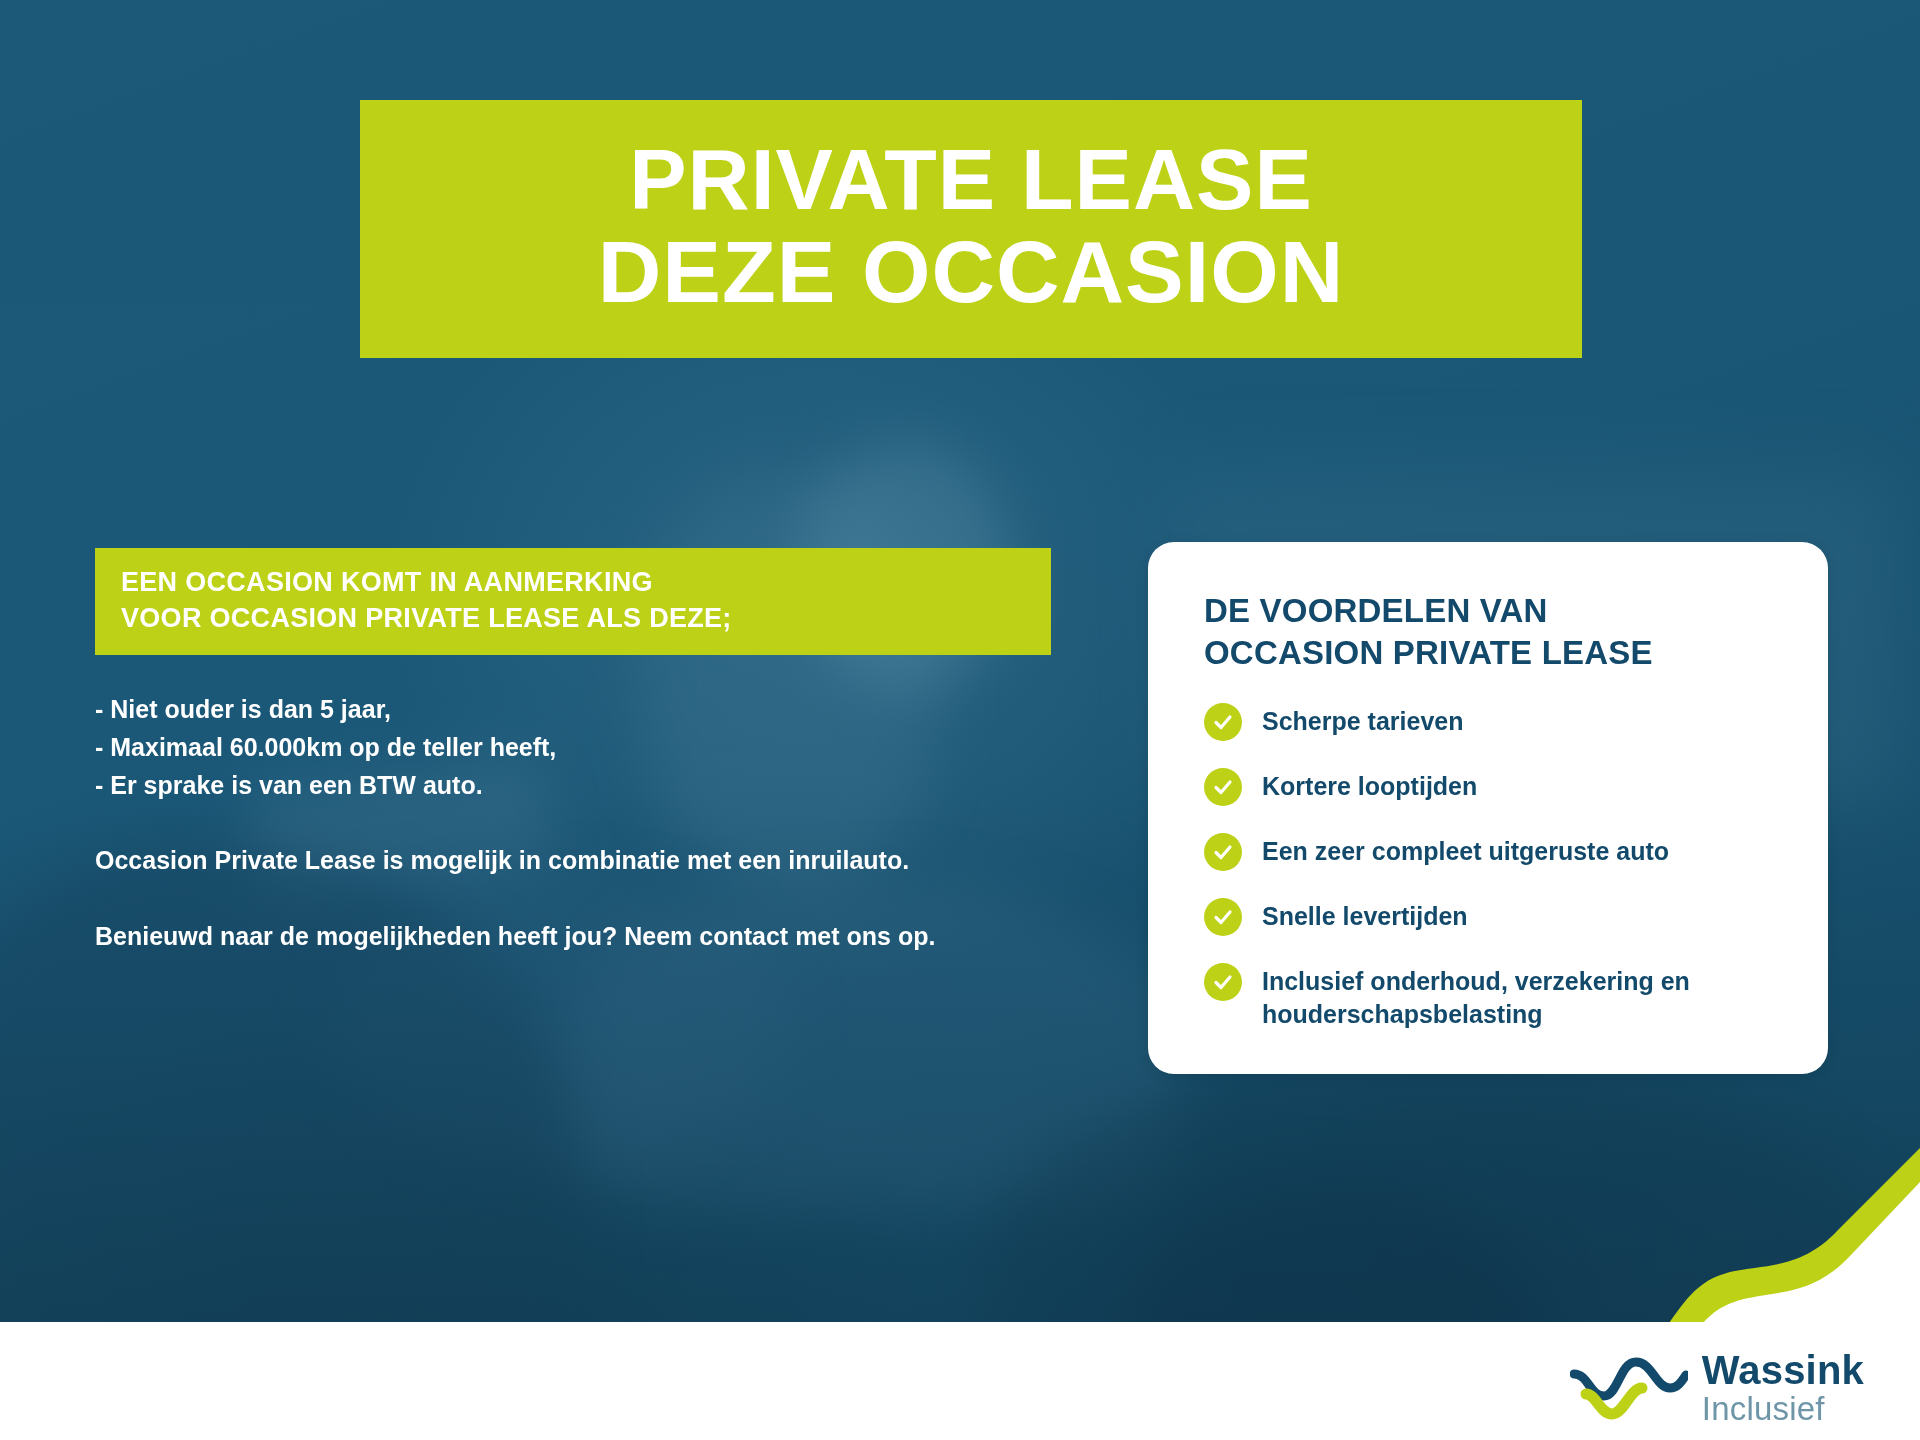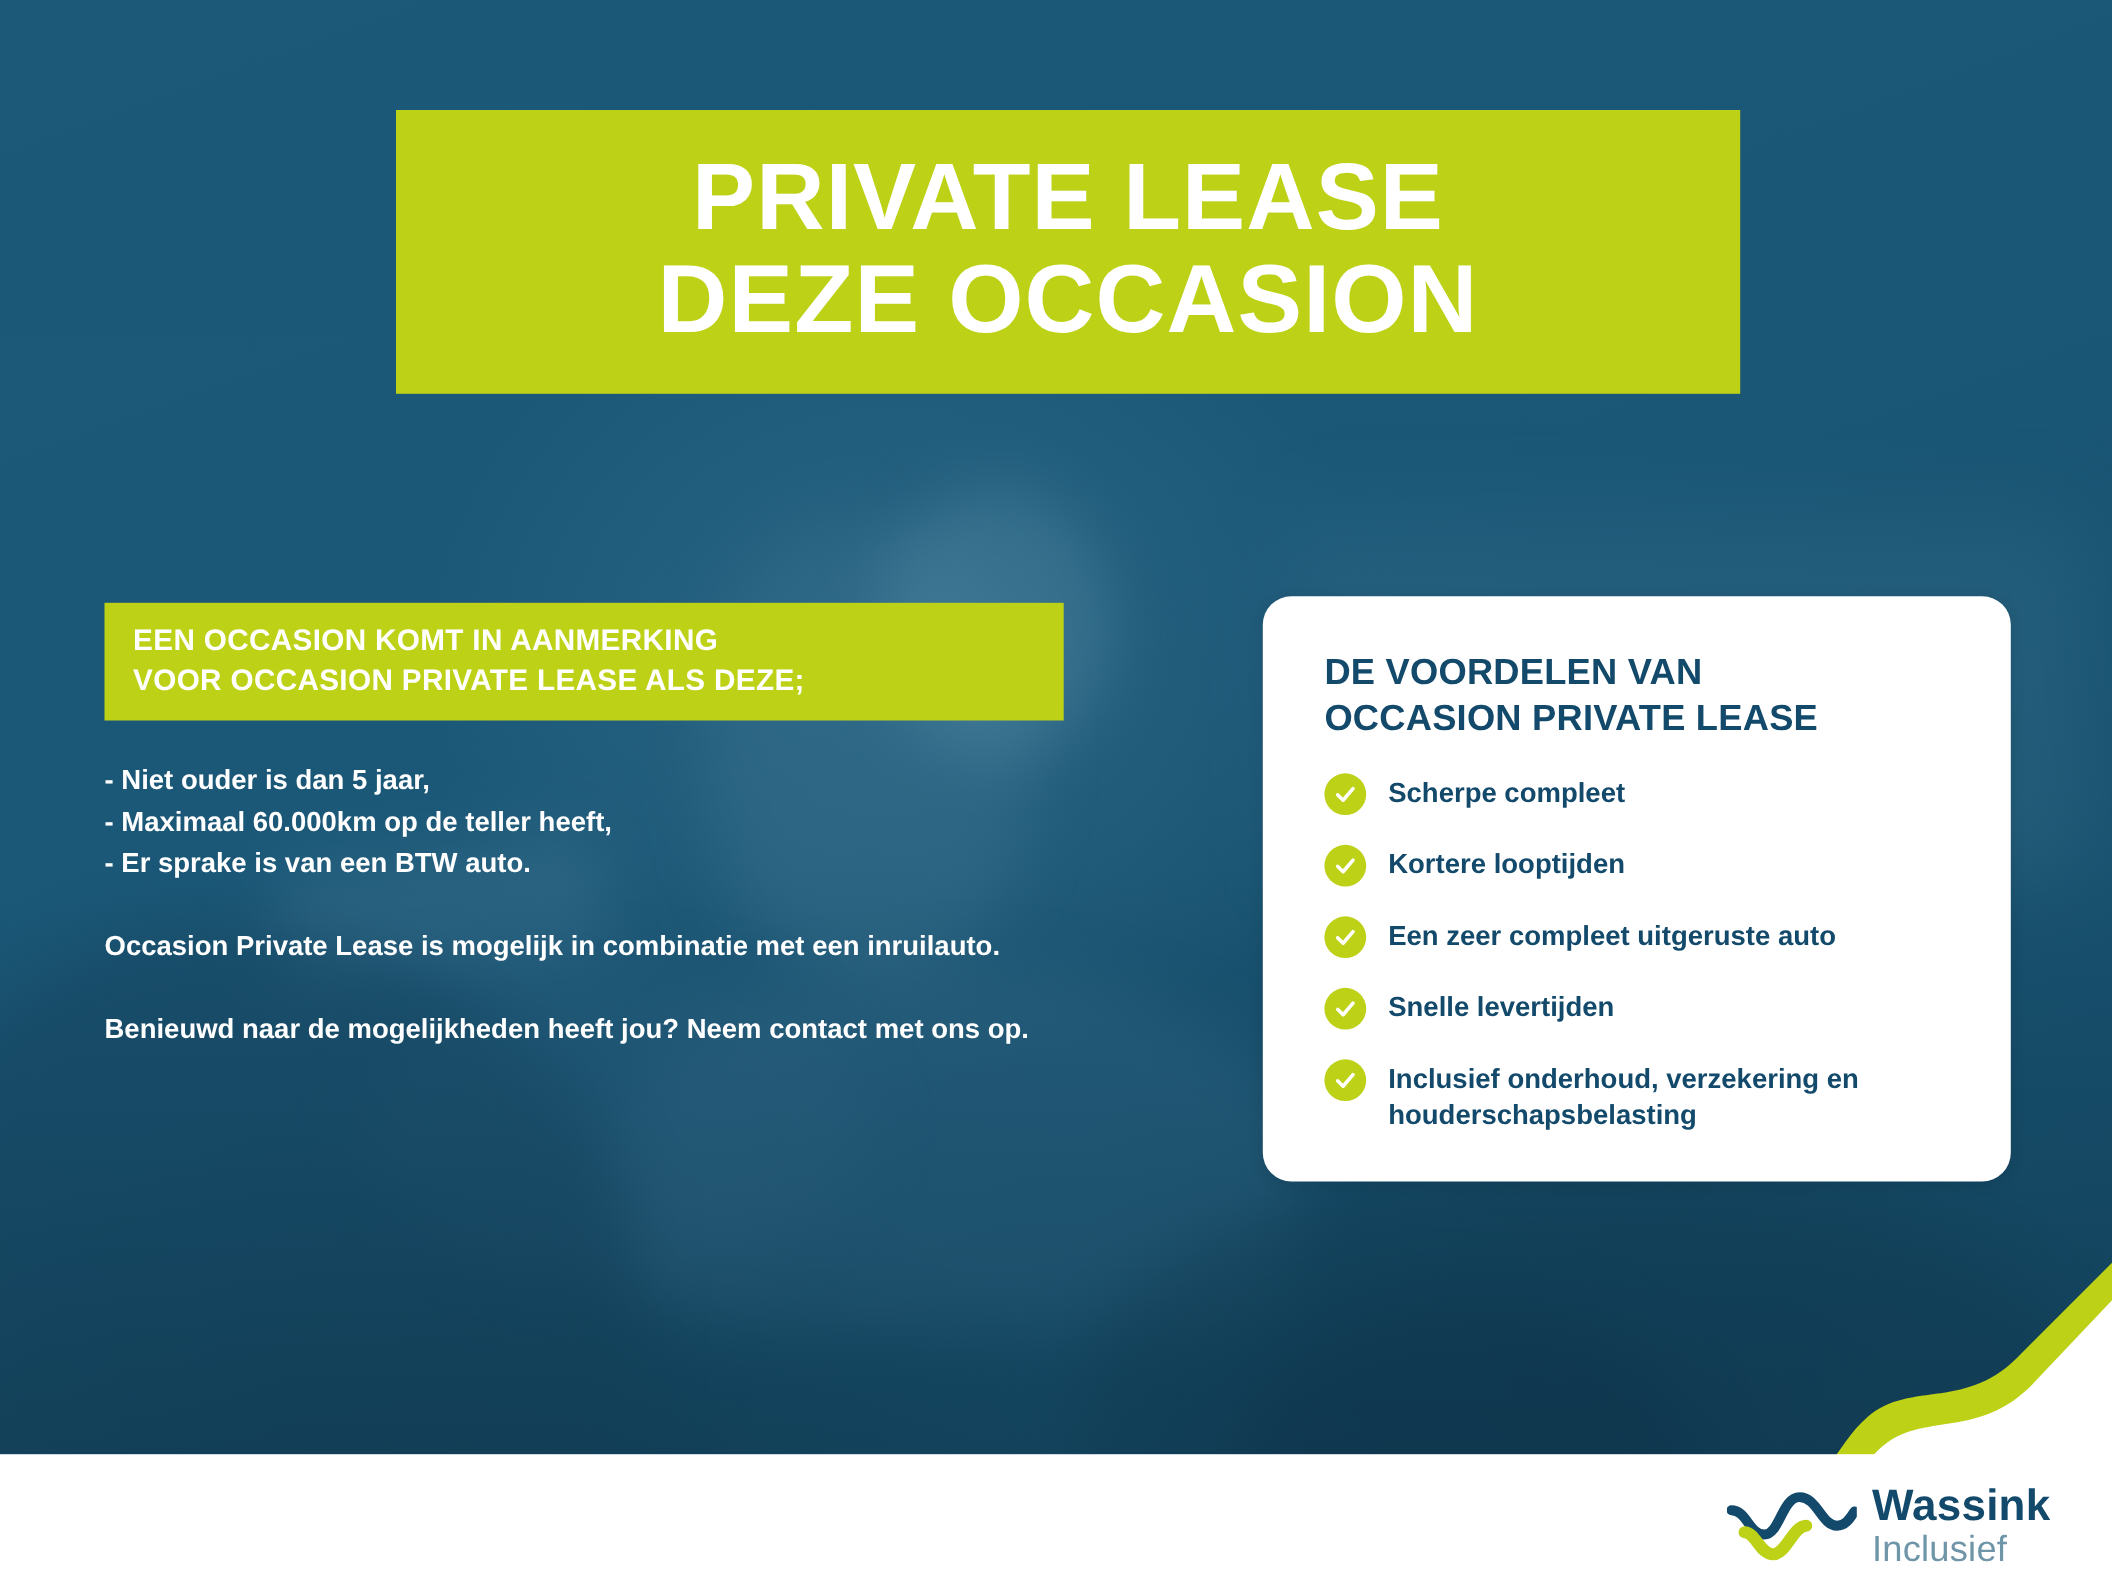--- a/index.html
+++ b/index.html
@@ -68,21 +68,21 @@
   }
   .headline-line.second {
     font-size: 88px;
   }
 
   
   .left-band {
     position: absolute;
     left: 95px;
     top: 548px;
-    width: 872px;
+    width: 956px;
     background: #bdd117;
     padding: 16px 26px 18px 26px;
     box-sizing: border-box;
   }
   .left-band-line {
     color: #ffffff;
     font-weight: bold;
     font-size: 27px;
     line-height: 1.35;
     letter-spacing: 0.3px;
@@ -240,21 +240,21 @@
     <div class="card-title">DE VOORDELEN VAN</div>
     <div class="card-title">OCCASION PRIVATE LEASE</div>
 
     <div class="benefits">
       <div class="benefit">
         <span class="check">
           <svg width="22" height="22" viewBox="0 0 22 22" aria-hidden="true">
               <path d="M4 11.5 L9 16.5 L18 6" fill="none" stroke="#ffffff" stroke-width="3.2" stroke-linecap="round" stroke-linejoin="round"></path>
             </svg>
         </span>
-        <span class="benefit-label">Scherpe compleet</span>
+        <span class="benefit-label">Scherpe tarieven</span>
       </div>
 
       <div class="benefit">
         <span class="check">
           <svg width="22" height="22" viewBox="0 0 22 22" aria-hidden="true">
               <path d="M4 11.5 L9 16.5 L18 6" fill="none" stroke="#ffffff" stroke-width="3.2" stroke-linecap="round" stroke-linejoin="round"></path>
             </svg>
         </span>
         <span class="benefit-label">Kortere looptijden</span>
       </div>

